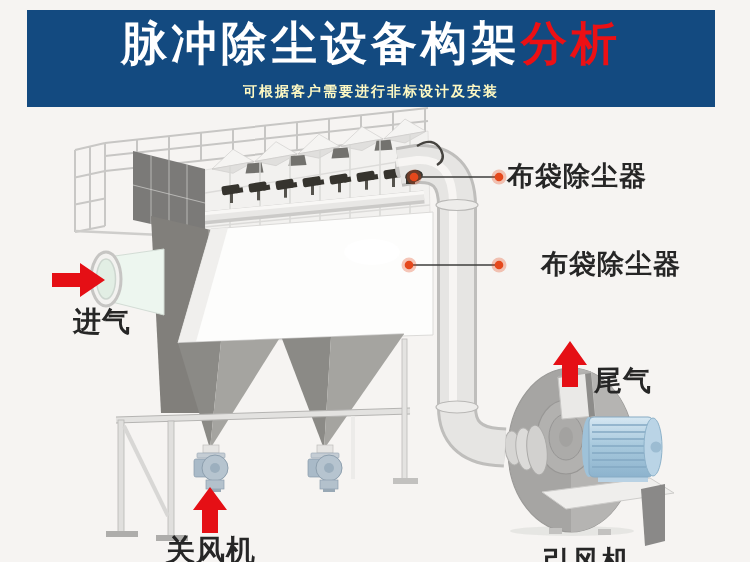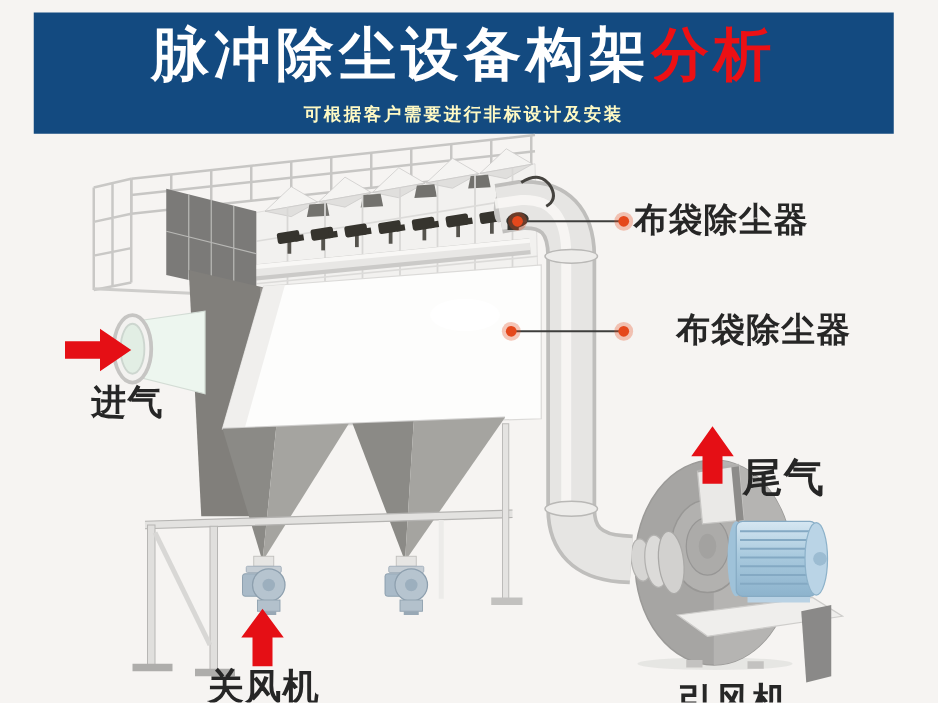--- a/index.html
+++ b/index.html
@@ -9,21 +9,21 @@
           display:flex;flex-direction:column;align-items:center;justify-content:center;gap:18px;}
   .banner-title{font-size:46px;font-weight:bold;color:#ffffff;letter-spacing:4px;line-height:1;white-space:nowrap;}
   .banner-title .accent{color:#ec1014;}
   .banner-sub{font-size:14px;font-weight:bold;color:#fef9c3;letter-spacing:2px;line-height:1;white-space:nowrap;}
   svg.diagram{position:absolute;left:0;top:0;}
   .label{position:absolute;color:#262626;font-weight:600;font-size:27px;letter-spacing:1px;
          line-height:1.05;white-space:nowrap;}
   .lbl-pulse{left:507px;top:162px;}
   .lbl-bag{left:507px;top:250px;margin-left:34px;}
   .lbl-inlet{left:42px;top:307px;font-size:28px;margin-left:31px;}
-  .lbl-exhaust{left:594px;top:366px;font-size:32px;}
+  .lbl-exhaust{left:594px;top:366px;font-size:28px;}
   .lbl-airlock{left:166px;top:535px;font-size:29px;}
   .lbl-fan{left:542px;top:546px;font-size:29px;}
 </style>
 </head>
 <body>
 
 <div class="banner">
   <div class="banner-title"><span>脉冲除尘设备构架</span><span class="accent">分析</span></div>
   <div class="banner-sub">可根据客户需要进行非标设计及安装</div>
 </div>

